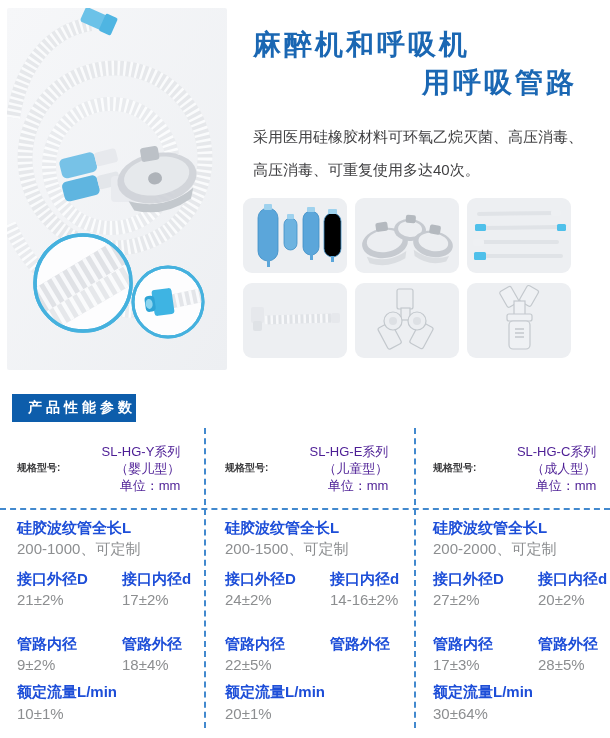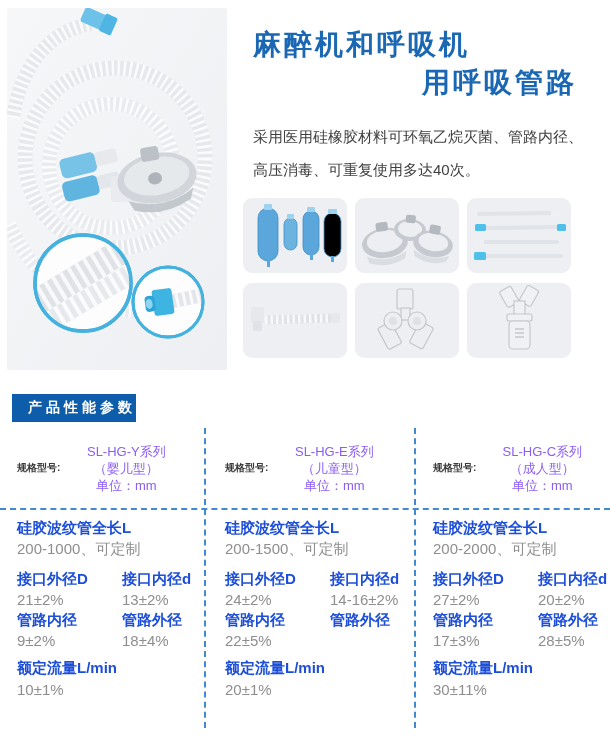--- a/index.html
+++ b/index.html
@@ -25,26 +25,26 @@
   
   .spec-table{position:absolute;left:0;top:428px;width:610px;height:300px;display:flex;}
   .hrule{position:absolute;left:0;top:508px;width:610px;border-top:2px dashed #4289ce;}
   .col{box-sizing:border-box;}
   .col1{width:204px;}
   .col2{width:210px;border-left:2px dashed #4289ce;}
   .col3{width:196px;border-left:2px dashed #4289ce;}
   .col-header{height:80px;display:flex;align-items:center;padding-left:17px;gap:12px;}
   .col2 .col-header{padding-left:19px;}
   .spec-label{font-size:10px;font-weight:bold;color:#3a3a3c;white-space:nowrap;}
-  .series-block{width:108px;text-align:center;font-size:13px;color:#8b5cf6;line-height:17px;}
+  .series-block{width:108px;text-align:right;font-size:13px;color:#4c1d95;line-height:17px;}
   .col-body{padding-left:17px;}
   .col2 .col-body{padding-left:19px;}
   .lbl{font-size:15px;font-weight:bold;color:#1d4ed8;line-height:20px;}
   .val{font-size:15px;color:#8c8e90;line-height:20px;}
-  .mt10{margin-top:10px;} .mt8{margin-top:0;} .mt7{margin-top:7px;} .mt2{margin-top:2px;} .mt1{margin-top:1px;}
+  .mt10{margin-top:10px;} .mt8{margin-top:24px;} .mt7{margin-top:7px;} .mt2{margin-top:2px;} .mt1{margin-top:1px;}
   .pair{display:grid;grid-template-columns:105px 1fr;}
 </style>
 </head>
 <body>
 
 <div class="page">
 
   <div class="photo">
     <svg viewBox="0 0 220 362">
       <defs>
@@ -120,21 +120,21 @@
       </g>
     </svg>
   </div>
 
   <div class="title">
     <div class="t1">麻醉机和呼吸机</div>
     <div class="t2">用呼吸管路</div>
   </div>
 
   <div class="desc">
-    <div>采用医用硅橡胶材料可环氧乙烷灭菌、管路内径、</div>
+    <div>采用医用硅橡胶材料可环氧乙烷灭菌、高压消毒、</div>
     <div>高压消毒、可重复使用多达40次。</div>
   </div>
 
   <div class="thumbs">
     <div class="thumb">
       <svg viewBox="0 0 104 75">
         <g stroke="#3f8fc6" stroke-width="0.8">
           <rect x="15" y="10" width="20" height="53" rx="10" fill="#5ba6da"></rect>
           <rect x="41" y="20" width="13" height="32" rx="6.5" fill="#6db3e0"></rect>
           <rect x="60" y="13" width="16" height="44" rx="8" fill="#5ba6da"></rect>
@@ -251,21 +251,21 @@
       </div>
       <div class="col-body">
         <div class="lbl mt10">硅胶波纹管全长L</div>
         <div class="val mt1">200-1000、可定制</div>
         <div class="pair mt10">
           <span class="lbl">接口外径D</span>
           <span class="lbl">接口内径d</span>
         </div>
         <div class="pair mt1">
           <span class="val">21±2%</span>
-          <span class="val">13±2%</span>
+          <span class="val">17±2%</span>
         </div>
         <div class="pair mt8">
           <span class="lbl">管路内径</span>
           <span class="lbl">管路外径</span>
         </div>
         <div class="pair mt1">
           <span class="val">9±2%</span>
           <span class="val">18±4%</span>
         </div>
         <div class="lbl mt7">额定流量L/min</div>
@@ -327,20 +327,20 @@
         </div>
         <div class="pair mt8">
           <span class="lbl">管路内径</span>
           <span class="lbl">管路外径</span>
         </div>
         <div class="pair mt1">
           <span class="val">17±3%</span>
           <span class="val">28±5%</span>
         </div>
         <div class="lbl mt7">额定流量L/min</div>
-        <div class="val mt2">30±11%</div>
+        <div class="val mt2">30±64%</div>
       </div>
     </div>
 
   </div>
   <div class="hrule"></div>
 
 </div>
 
 </body></html>

